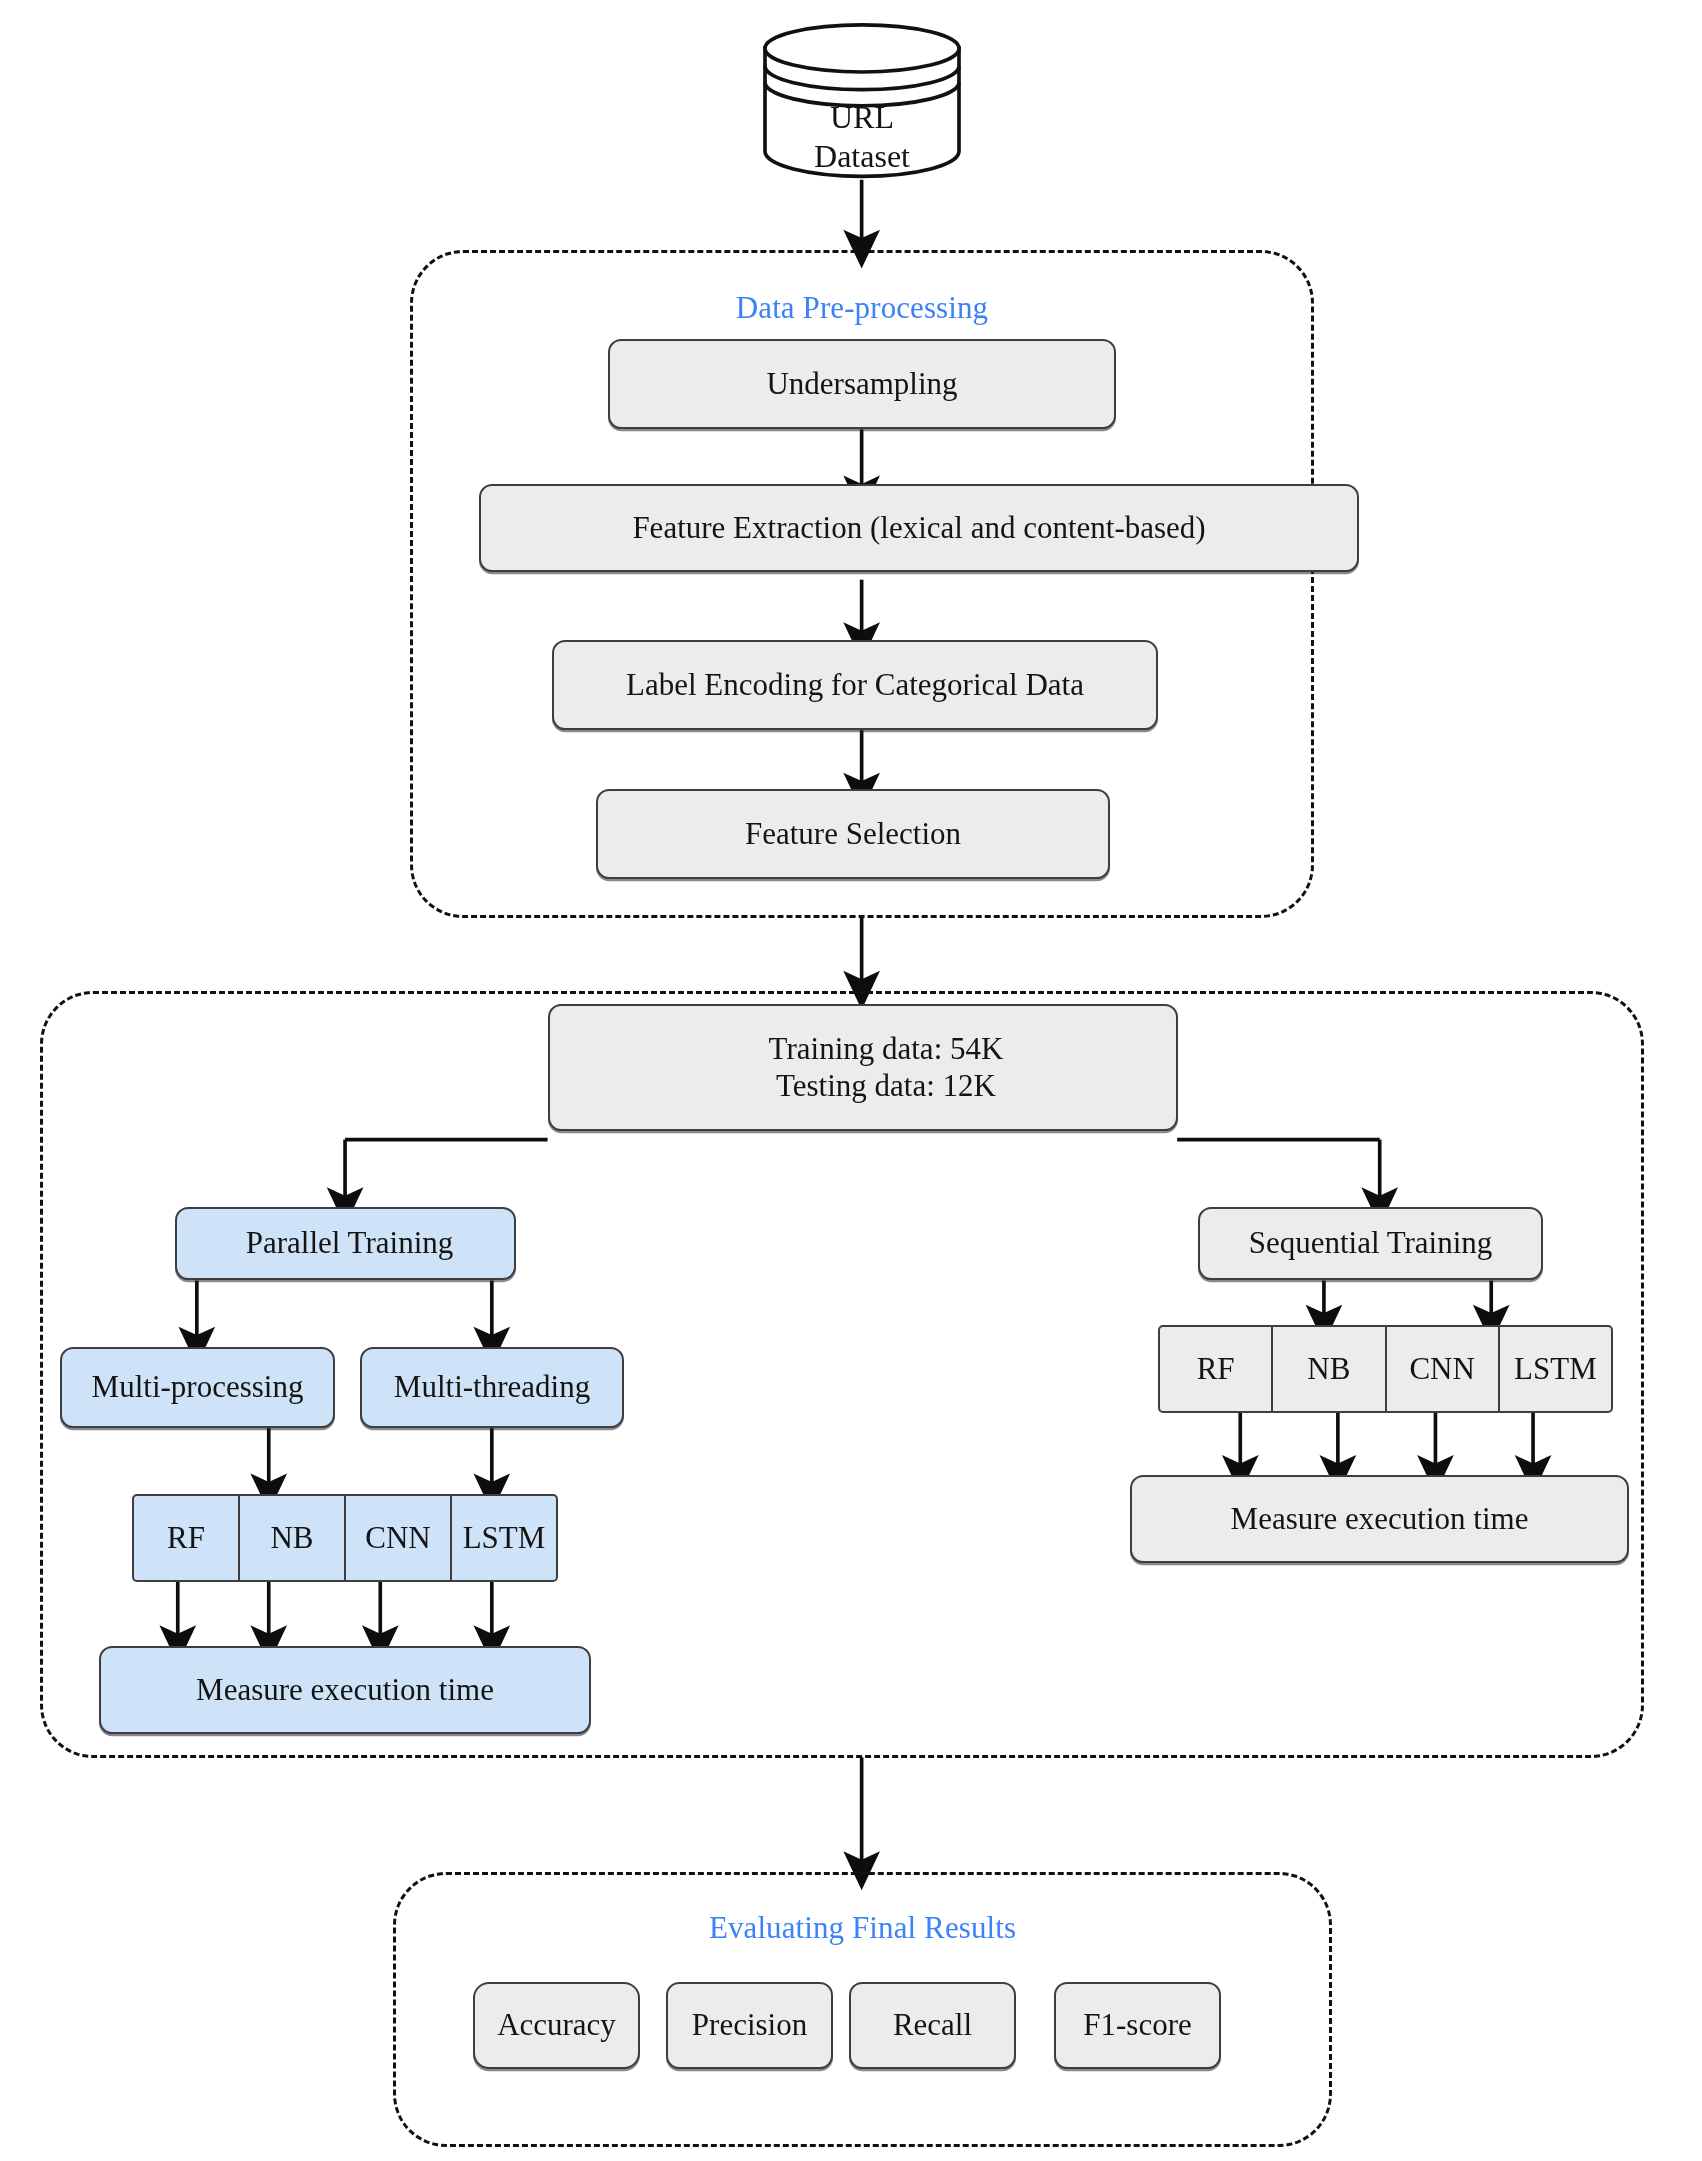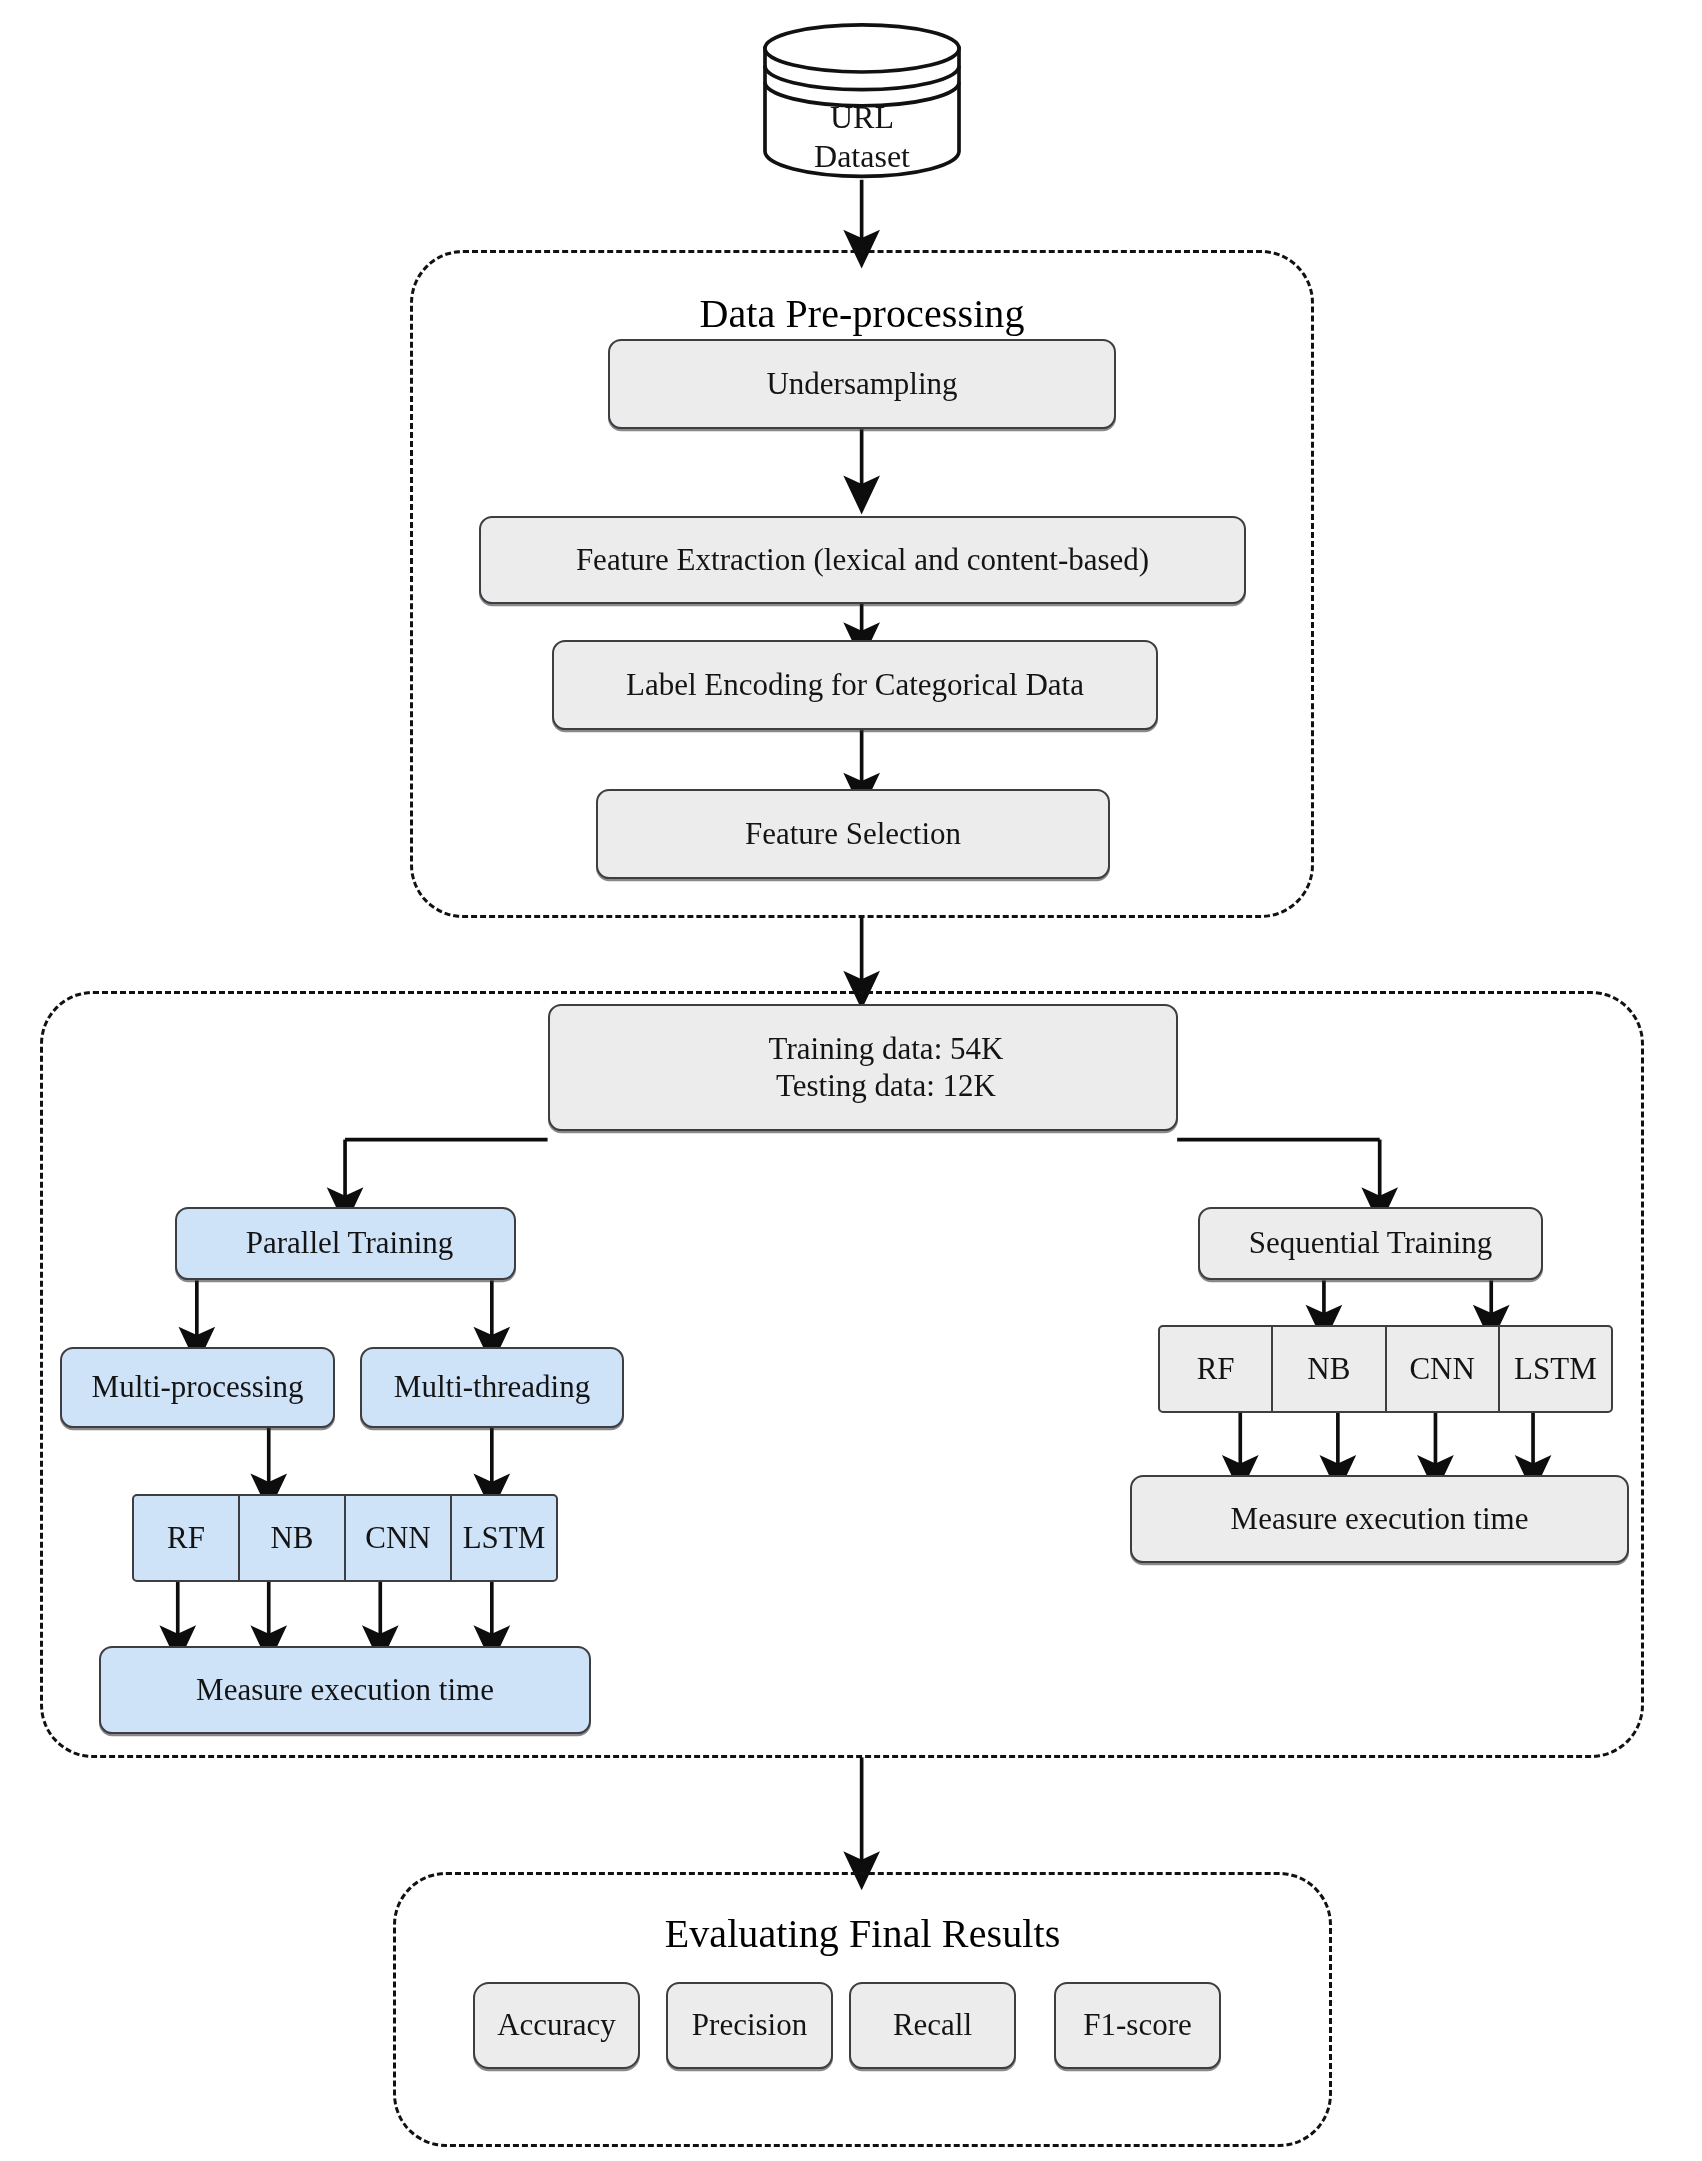--- a/index.html
+++ b/index.html
@@ -29,22 +29,22 @@
     position: absolute;
     border: 3.7px dashed #111111;
     border-radius: 53px;
     background: transparent;
     box-sizing: border-box;
   }
   .group-title {
     position: absolute;
     width: 100%;
     text-align: center;
-    font-size: 40px;
-    color: #000000;
+    font-size: 31px;
+    color: #3b82f6;
     letter-spacing: 0.1px;
     white-space: nowrap;
   }
 
   
   .node {
     position: absolute;
     box-sizing: border-box;
     display: flex;
     align-items: center;
@@ -168,21 +168,21 @@
   </div>
 
   <div class="group" style="left:410px; top:250px; width:904px; height:668px;">
     <div class="group-title" style="top:37px;">Data Pre-processing</div>
   </div>
 
   <div class="node" style="left:608px; top:339px; width:508px; height:90px;">
     <span>Undersampling</span>
   </div>
 
-  <div class="node" style="left:479px; top:516px; width:767px; height:88px;">
+  <div class="node" style="left:479px; top:484px; width:880px; height:88px;">
     <span>Feature Extraction (lexical and content-based)</span>
   </div>
 
   <div class="node" style="left:552px; top:640px; width:606px; height:90px;">
     <span>Label Encoding for Categorical Data</span>
   </div>
 
   <div class="node" style="left:596px; top:789px; width:514px; height:90px;">
     <span>Feature Selection</span>
   </div>

